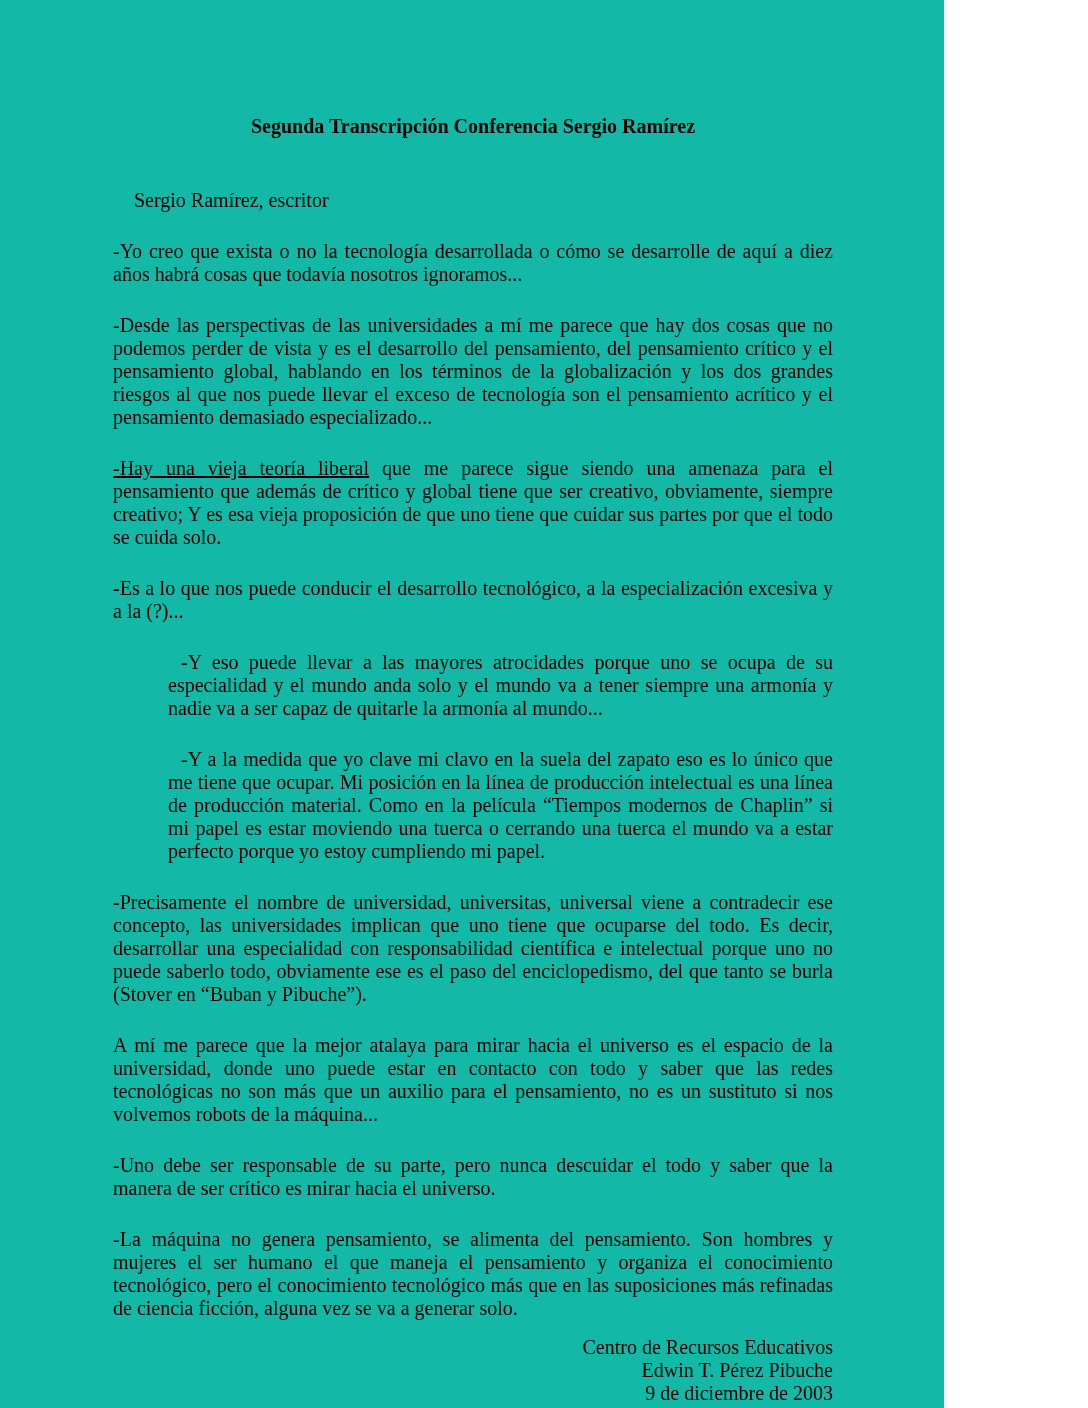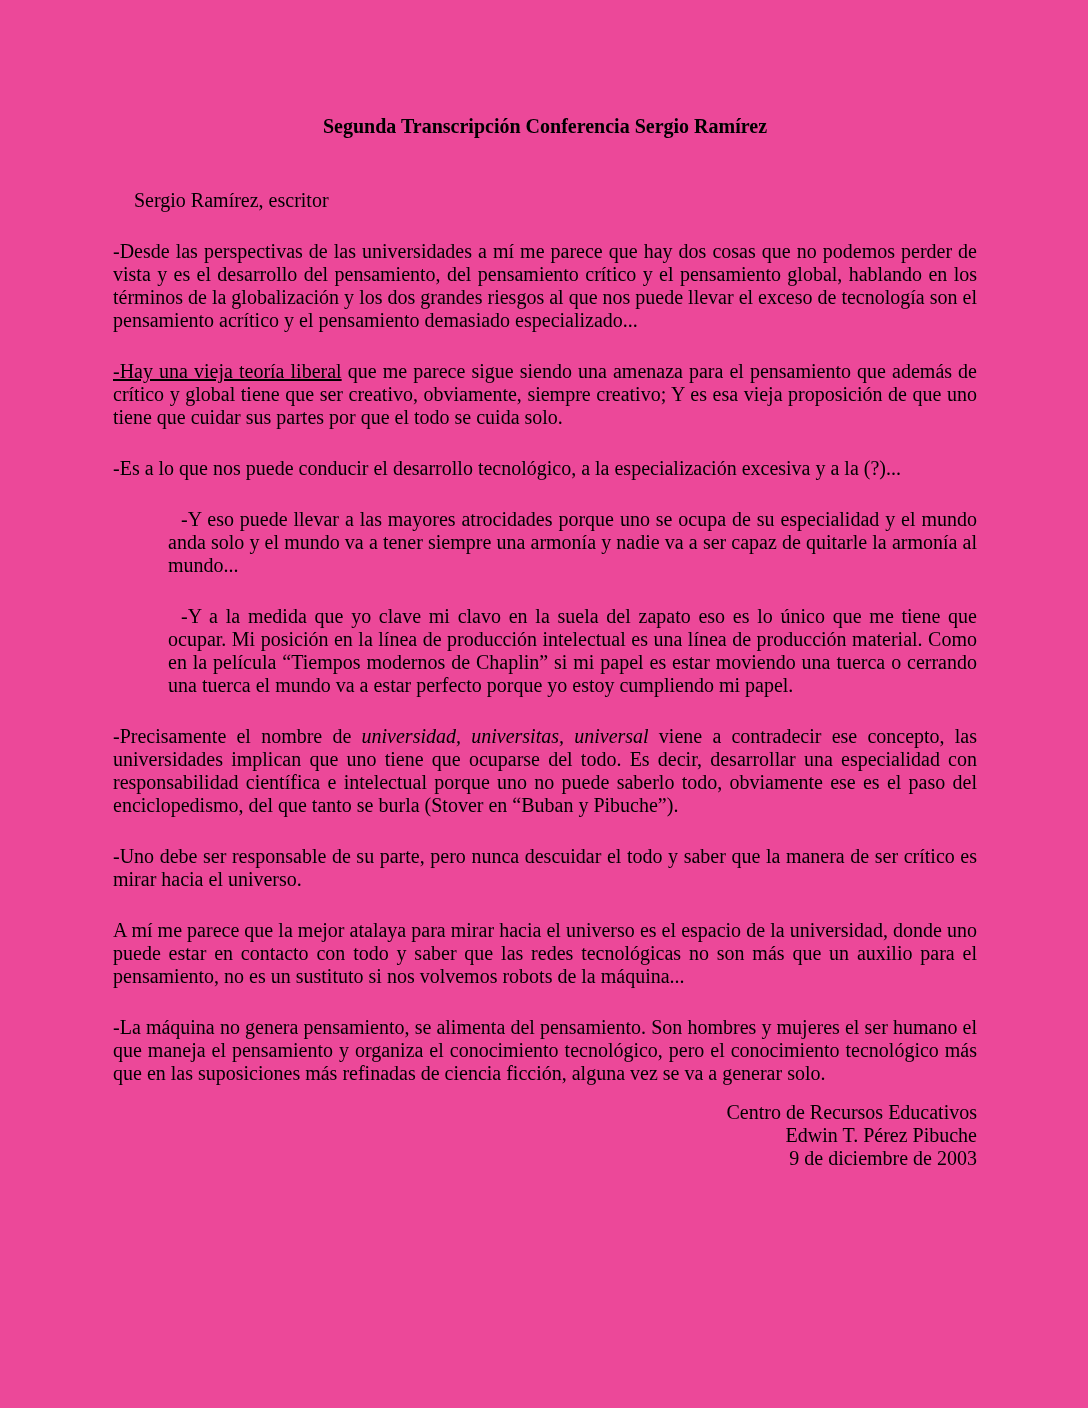--- a/index.html
+++ b/index.html
@@ -11,24 +11,24 @@
     width: 1088px;
     height: 1408px;
     overflow: hidden;
     color: #000000;
     font-family: "Liberation Serif", "DejaVu Serif", serif;
     font-size: 20px;
     line-height: 23px;
   }
   .page {
     box-sizing: border-box;
-    width: 1088px;
+    width: 944px;
     height: 1408px;
     padding: 115px 111px 40px 113px;
-    background: #ec4899;
+    background: #14b8a6;
   }
   .doc-title {
     margin: 0 0 51px 0;
     font-size: 20px;
     line-height: 23px;
     font-weight: bold;
     text-align: center;
   }
   .speaker {
     margin: 0 0 28px 16px;
@@ -40,46 +40,47 @@
     text-align: justify;
   }
   .para.indented {
     margin-left: 55px;
     text-indent: 13px;
   }
   #document-body .para:last-child {
     margin-bottom: 16px;
   }
   .seg-underline { text-decoration: underline; }
-  .seg-italic { font-style: italic; }
+  .seg-italic { }
   .footer {
     text-align: right;
     margin: 0;
   }
   .footer-line { margin: 0; }
   .footer-org { font-weight: normal; }
 </style>
 </head>
 <body>
 
 <div class="page">
 
   <h1 class="doc-title">Segunda Transcripción Conferencia Sergio Ramírez</h1>
 
   <p class="speaker">Sergio Ramírez, escritor</p>
 
   <div id="document-body">
+      <p class="para"><span class="seg-normal">-Yo creo que exista o no la tecnología desarrollada o cómo se desarrolle de aquí a diez años  habrá cosas que todavía nosotros ignoramos...</span></p>
       <p class="para"><span class="seg-normal">-Desde las perspectivas de las universidades a mí me parece que hay dos cosas que no podemos perder de vista y es el desarrollo del pensamiento, del pensamiento crítico y el pensamiento global, hablando en los términos de la globalización y los dos grandes riesgos al que nos puede llevar el exceso de tecnología son el pensamiento acrítico y el pensamiento demasiado especializado...</span></p>
       <p class="para"><span class="seg-underline">-Hay una vieja teoría liberal</span><span class="seg-normal"> que me parece sigue siendo una amenaza para el pensamiento que además de crítico y global tiene que ser creativo, obviamente, siempre creativo; Y es esa vieja proposición de que uno tiene que cuidar sus partes por que el todo se cuida solo.</span></p>
       <p class="para"><span class="seg-normal">-Es a lo que nos puede conducir el desarrollo tecnológico, a la especialización excesiva y a la (?)...</span></p>
       <p class="para indented"><span class="seg-normal">-Y eso puede llevar a las mayores atrocidades porque uno se ocupa de su especialidad y el mundo anda solo y el mundo va a tener siempre una armonía y nadie va a ser capaz de quitarle la armonía al mundo...</span></p>
       <p class="para indented"><span class="seg-normal">-Y a la medida que yo clave mi clavo en la suela del zapato eso es lo único que me tiene que ocupar.  Mi posición en la línea de producción intelectual es una línea de producción material.  Como en la película “Tiempos modernos de Chaplin” si mi papel es estar moviendo una tuerca o cerrando una tuerca el mundo va a estar perfecto porque yo estoy cumpliendo mi papel.</span></p>
       <p class="para"><span class="seg-normal">-Precisamente el nombre de </span><span class="seg-italic">universidad, universitas, universal</span><span class="seg-normal"> viene a contradecir ese concepto, las universidades implican que uno tiene que ocuparse del todo.  Es decir, desarrollar una especialidad con responsabilidad científica e intelectual porque uno no puede saberlo todo, obviamente ese es el paso del enciclopedismo, del que tanto se burla (Stover en “Buban y Pibuche”).</span></p>
+      <p class="para"><span class="seg-normal">A mí me parece que la mejor atalaya para mirar hacia el universo es el espacio de la universidad, donde uno puede estar en contacto con todo y saber que las redes tecnológicas no son más que un auxilio para el pensamiento, no es un sustituto si nos volvemos robots de la máquina...</span></p>
       <p class="para"><span class="seg-normal">-Uno debe ser responsable de su parte, pero nunca descuidar el todo y saber que la manera de ser crítico es mirar hacia el universo.</span></p>
-      <p class="para"><span class="seg-normal">A mí me parece que la mejor atalaya para mirar hacia el universo es el espacio de la universidad, donde uno puede estar en contacto con todo y saber que las redes tecnológicas no son más que un auxilio para el pensamiento, no es un sustituto si nos volvemos robots de la máquina...</span></p>
       <p class="para"><span class="seg-normal">-La máquina no genera pensamiento, se alimenta del pensamiento.  Son hombres y mujeres el ser humano el que maneja el pensamiento y organiza el conocimiento tecnológico, pero el conocimiento tecnológico más que en las suposiciones más refinadas de ciencia ficción, alguna vez se va a generar solo.</span></p>
     </div>
 
   <div class="footer">
     <div class="footer-line footer-org">Centro de Recursos Educativos</div>
     <div class="footer-line">Edwin T. Pérez Pibuche</div>
     <div class="footer-line">9 de diciembre de 2003</div>
   </div>
 
 </div>

